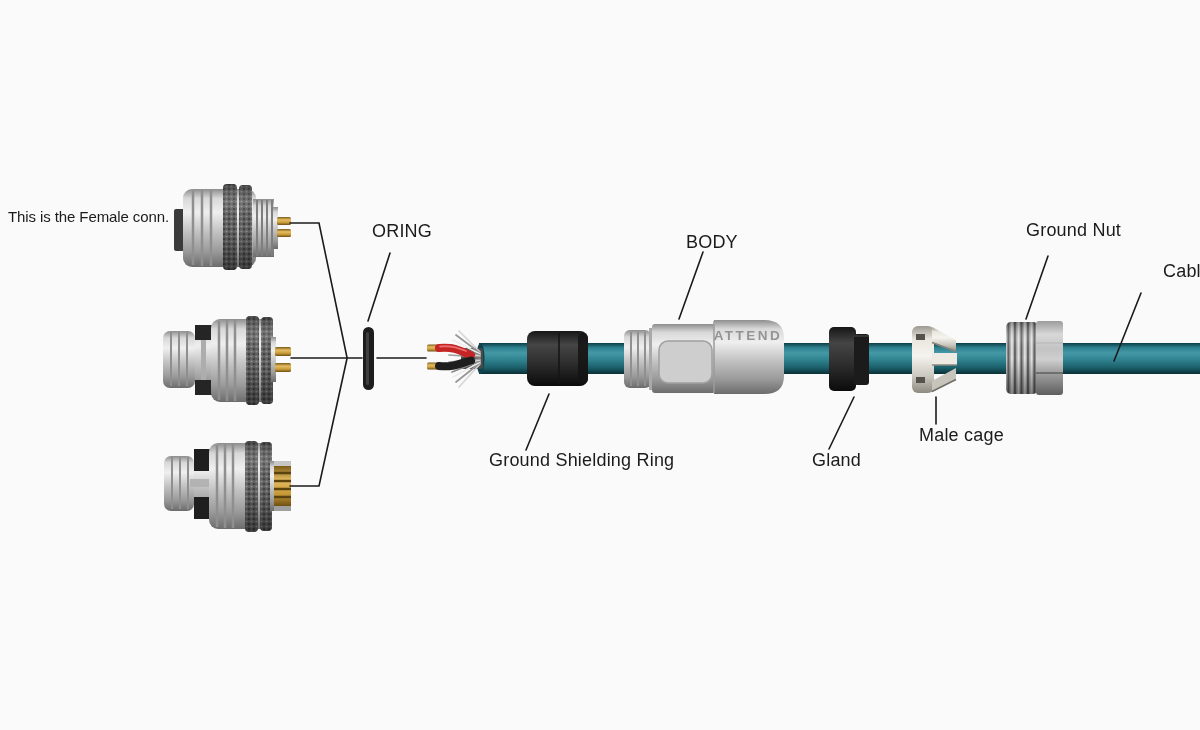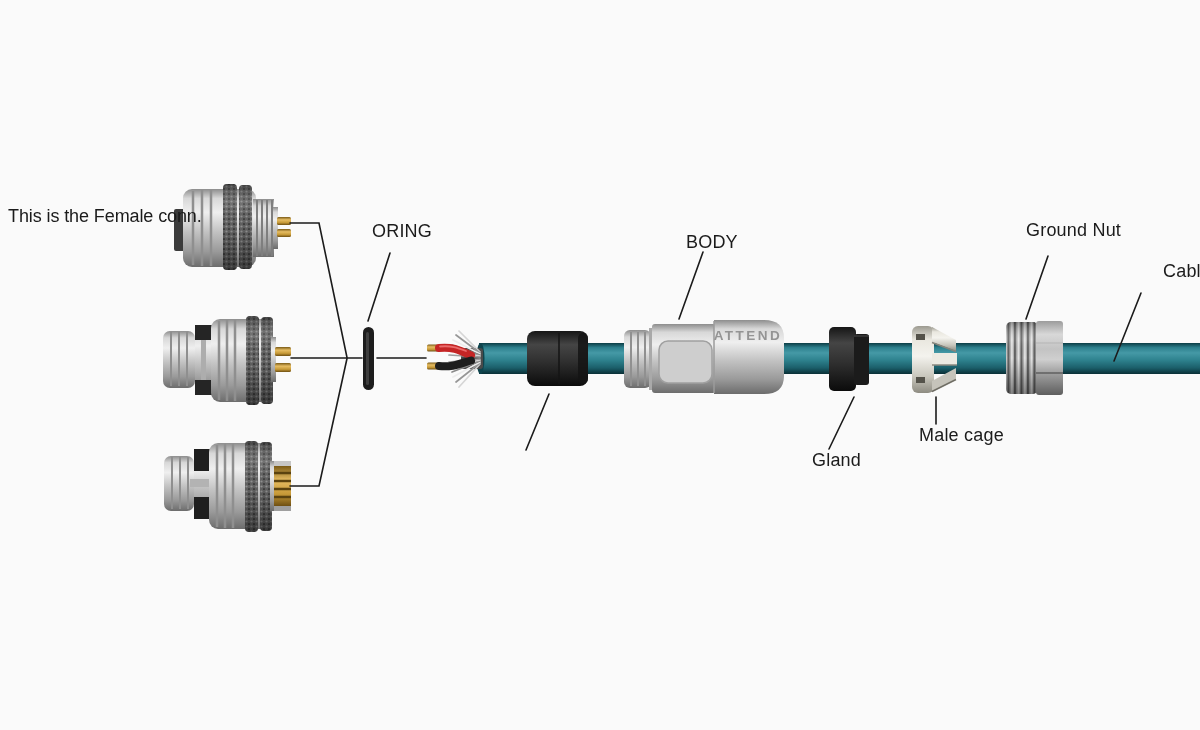--- a/index.html
+++ b/index.html
@@ -1,21 +1,21 @@
 <!DOCTYPE html>
 <html><head>
 <meta charset="utf-8">
 <style>
   html,body{margin:0;padding:0;}
   body{font-family:"Liberation Sans", sans-serif; background:#fafafa;}
   .stage{position:relative;width:1200px;height:730px;background:#fafafa;overflow:hidden;}
   .stage svg{position:absolute;left:0;top:0;}
   .lbl{position:absolute;color:#1b1b1b;white-space:nowrap;}
   .big{font-size:18px;letter-spacing:0.2px;}
-  .note{font-size:18px;letter-spacing:-0.1px;line-height:21.5px;}
+  .note{font-size:15px;letter-spacing:-0.1px;line-height:21.5px;}
 </style>
 </head>
 <body>
 
 <div class="stage">
 
 <svg width="1200" height="730" viewBox="0 0 1200 730">
   <defs>
     <linearGradient id="metal" x1="0" y1="0" x2="0" y2="1">
       <stop offset="0" stop-color="#8d8d8d"></stop>
@@ -223,16 +223,17 @@
   </g>
 </svg>
 
 <div class="lbl note" style="left:8px;top:206px;">This is the Female conn.</div>
 
 
 <div class="lbl big" style="left:372px;top:221px;">ORING</div>
 <div class="lbl big" style="left:686px;top:232px;">BODY</div>
 <div class="lbl big" style="left:1026px;top:220px;">Ground Nut</div>
 <div class="lbl big" style="left:1126px;top:261px;margin-left:37px;">Cable</div>
+<div class="lbl big" style="left:489px;top:450px;">Ground Shielding Ring</div>
 <div class="lbl big" style="left:812px;top:450px;">Gland</div>
 <div class="lbl big" style="left:919px;top:425px;">Male cage</div>
 
 </div>
 
 </body></html>

